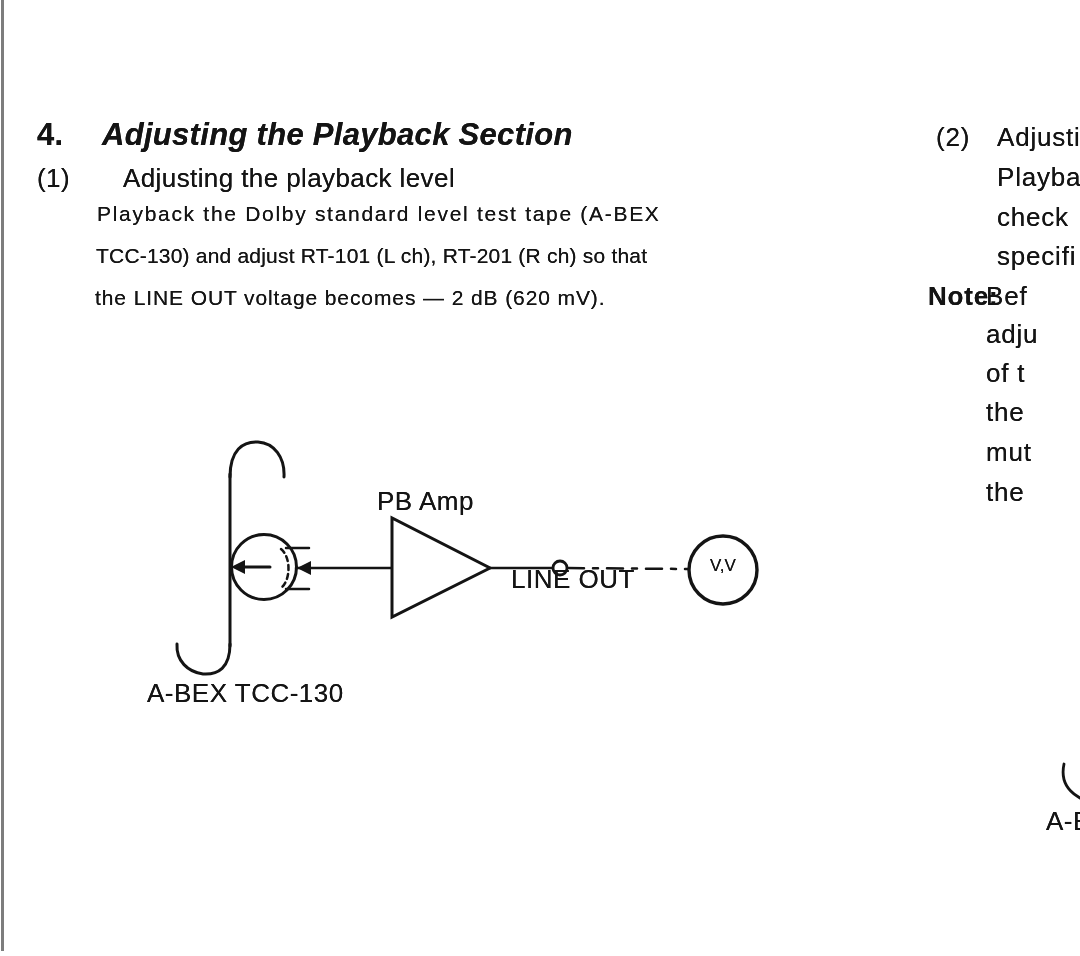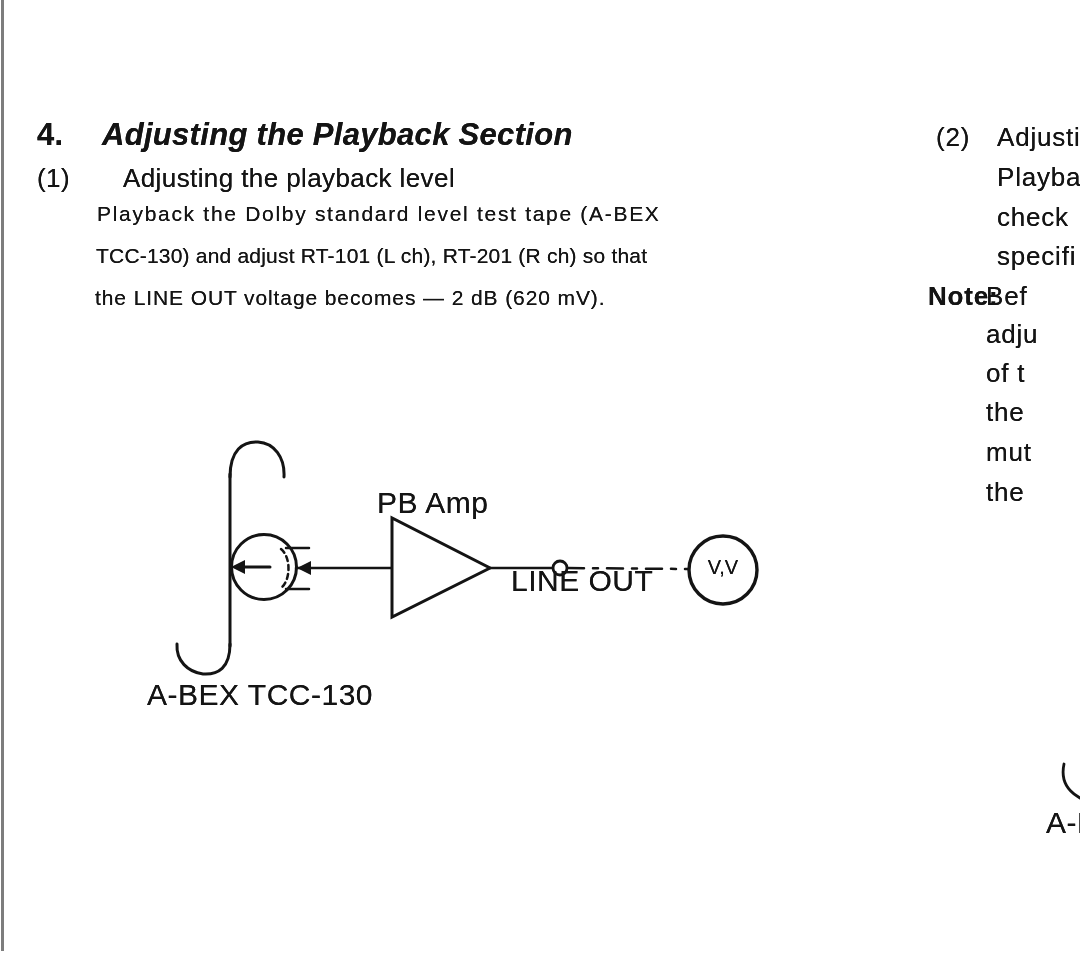--- a/index.html
+++ b/index.html
@@ -8,21 +8,21 @@
     background:#ffffff; overflow:hidden;
     font-family:"Liberation Sans","DejaVu Sans",sans-serif;
     color:#141414;
   }
   .t { position:absolute; white-space:pre; text-shadow:0 0 0.6px rgba(0,0,0,0.85); }
   .rule-v { position:absolute; background:#7d7d7d; }
   .h1   { font-size:31px; font-weight:bold; letter-spacing:0.3px; }
   .sub  { font-size:26px; letter-spacing:0.4px; }
   .body { font-size:21px; }
   .rc   { font-size:26px; letter-spacing:0.8px; }
-  .lbl  { font-size:30px; letter-spacing:0.5px; }
+  .lbl  { font-size:26px; letter-spacing:0.5px; }
   svg.diagram { position:absolute; left:0; top:0; }
 </style>
 </head>
 <body>
 
 <div class="page">
 
   <div class="rule-v" style="left:1px; top:0; width:3px; height:951px;"></div>
 
   <div class="t h1" style="left:37px; top:117px;">4.</div>
@@ -72,18 +72,18 @@
       <path d="M 1064,764 C 1061,778 1066,789 1077,796 L 1080,798" stroke-width="2.8"></path>
     </g>
     <g fill="#141414" stroke="none">
       <polygon points="231,567 245,560 245,574"></polygon>
       <polygon points="297,568 311,561 311,575"></polygon>
     </g>
   </svg>
 
   <div class="t lbl" style="left:377px; top:486px;">PB Amp</div>
   <div class="t lbl" style="left:511px; top:532px;margin-top:32px;">LINE OUT</div>
-  <div class="t" style="left:688px; top:556px; width:70px; text-align:center; font-size:20px; text-shadow:0 0 0.6px rgba(0,0,0,0.85);">V,V</div>
+  <div class="t" style="left:688px; top:556px; width:70px; text-align:center; font-size:17px; text-shadow:0 0 0.6px rgba(0,0,0,0.85);">V,V</div>
   <div class="t lbl" style="left:147px; top:678px;">A-BEX TCC-130</div>
 
   <div class="t lbl" style="left:1046px; top:806px;">A-B</div>
 
 </div>
 
 </body></html>

